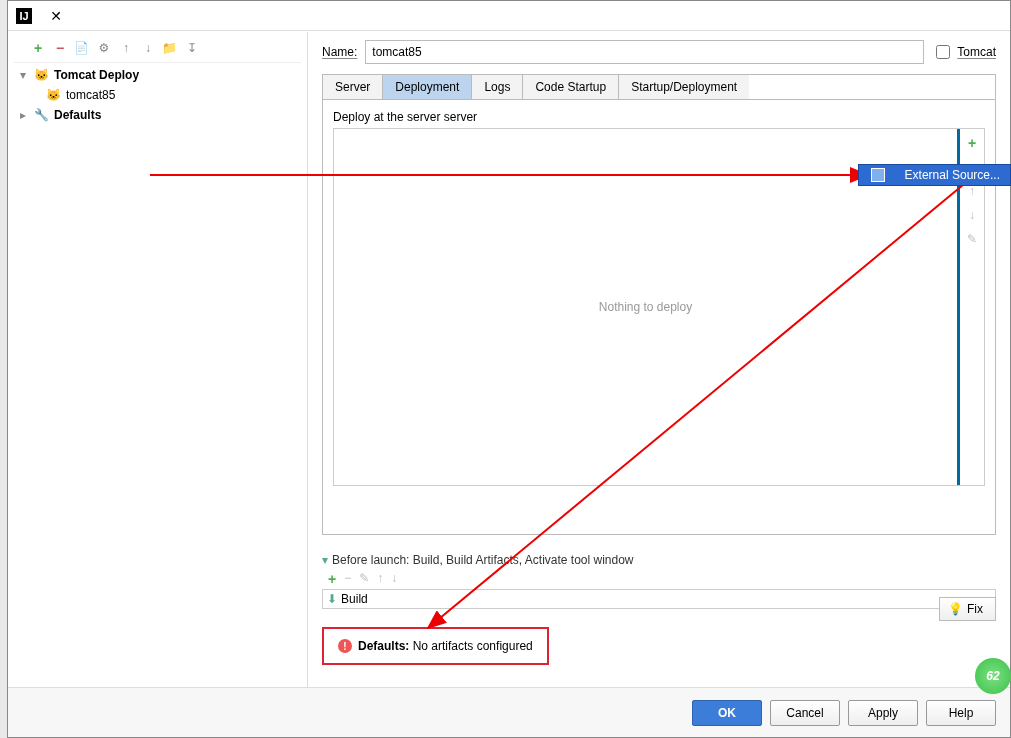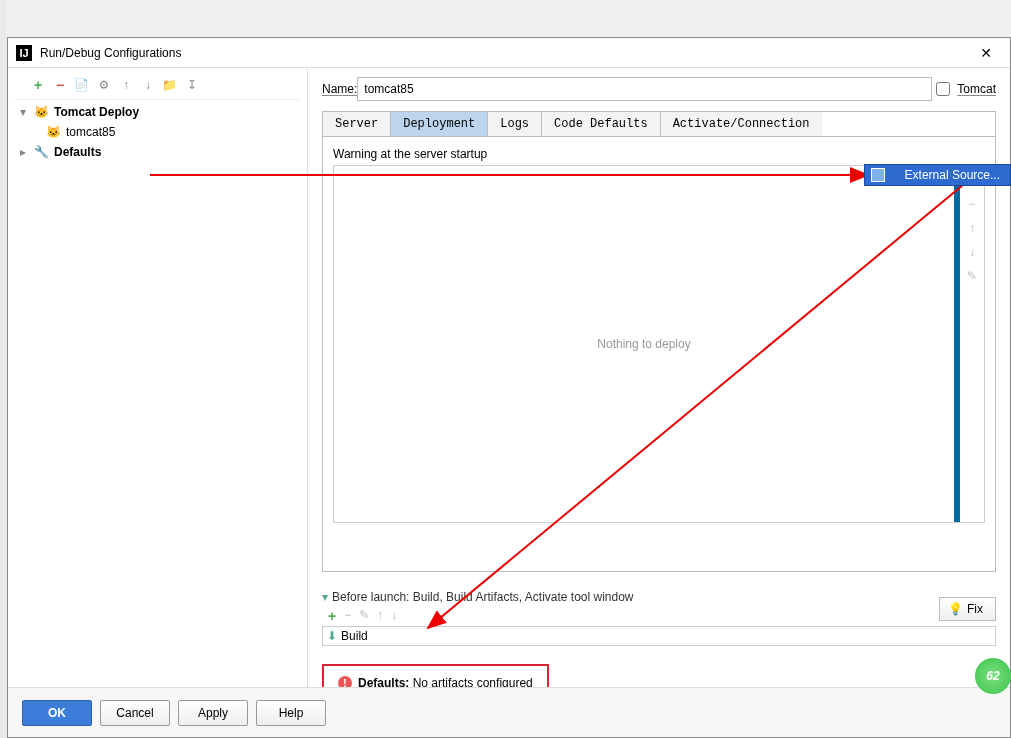--- a/index.html
+++ b/index.html
@@ -1,81 +1,80 @@
 <!DOCTYPE html>
 <html><head>
 <meta charset="utf-8">
 <style>
 * { box-sizing: border-box; font-family: "Segoe UI", Arial, sans-serif; font-size: 12px; }
 body { margin: 0; background: #f0f0f0; width: 1011px; height: 738px; position: relative; overflow: hidden;}
-.dialog { position: absolute; left: 7px; top: 0; right: 0; bottom: 0; background: #fff; border: 1px solid #888; margin-top: 37px; }
+.dialog { position: absolute; left: 7px; top: 0; right: 0; bottom: 0; background: #fff; border: 1px solid #888; }
 .titlebar { height: 30px; display: flex; align-items: center; padding: 0 8px; border-bottom: 1px solid #ddd; }
 .titlebar .ticon { width: 16px; height: 16px; background: #000; color: #fff; display: flex; align-items: center; justify-content: center; font-weight: bold; margin-right: 8px; font-size: 11px;}
 .titlebar .title { flex: 1; }
 .titlebar .close { width: 32px; text-align: center; cursor: pointer; font-size: 14px;}
 .body { display: flex; position: absolute; top: 31px; bottom: 50px; left: 0; right: 0; }
 .leftpane { width: 300px; border-right: 1px solid #ddd; display: flex; flex-direction: column; padding: 6px 0 0 0; background:#fff;}
 .toolbar-small { display: flex; gap: 6px; padding: 2px 8px 6px 22px; align-items:center;}
 .ts-item { width: 16px; height: 16px; display:flex; align-items:center; justify-content:center; color:#888;}
 .plus { color: #4caf50; font-weight: bold; font-size:14px;}
 .minus { color: #c55; font-weight: bold; font-size:14px;}
 .tree { flex:1; padding: 2px 0; border-top:1px solid #eee; margin:0 6px;}
 .tree-row { display:flex; align-items:center; padding: 2px 6px; gap:4px;}
 .tree-row.indent1 { padding-left: 32px; }
 .tree-arrow { width:10px; color:#888;}
 .tree-icon { width:16px; height:16px; display:flex; align-items:center; justify-content:center;}
 .bold { font-weight:bold; }
 .rightpane { flex:1; padding: 8px 14px 0 14px; position:relative; }
-.name-row { display:flex; align-items:center; margin-bottom:10px;}
+.name-row { display:flex; align-items:center; gap:8px; margin-bottom:10px;}
 .name-row label { text-decoration: underline; text-decoration-color:#888; text-underline-offset:2px;}
 .name-row input[type=text] { flex:1; border:1px solid #bbb; padding:4px 6px; }
 .share { display:flex; align-items:center; gap:4px;}
 .tabs { display:flex; border:1px solid #bbb; border-bottom:none;}
-.tab { padding: 5px 12px; border-right:1px solid #bbb; background:#f3f3f3; cursor:pointer;font-family:Liberation Mono, monospace;}
+.tab { padding: 5px 12px; border-right:1px solid #bbb; background:#f3f3f3; cursor:pointer;}
 .tab.active { background:#bcd4ee;}
 .tab:last-child { border-right:none; flex:0;}
 .tab-panel { border:1px solid #bbb; padding:10px 10px 8px 10px; position:relative; height:436px;}
 .deploy-label { margin-bottom:4px; display:block;}
 .deploy-box { border:1px solid #ccc; height:358px; position:relative; display:flex;}
-.deploy-list { flex:1; display:flex; align-items:center; justify-content:center; color:#999; border-right:6px solid #0369a1;}
+.deploy-list { flex:1; display:flex; align-items:center; justify-content:center; color:#999; border-right:3px solid #0369a1;}
 .deploy-sidetools { width:24px; display:flex; flex-direction:column; align-items:center; padding-top:6px; gap:8px;}
 .dsb { width:16px; height:16px; display:flex; align-items:center; justify-content:center; color:#bbb;}
 .dsb.plus { color:#4caf50; font-weight:bold; cursor:pointer;}
 .before-launch { margin-top:18px; }
 .bl-head { display:flex; align-items:center; gap:4px; color:#333;}
 .bl-head .tri { color:#5a8;}
 .bl-tools { display:flex; gap:8px; margin:4px 0 2px 6px; color:#bbb;}
 .bl-tools .plus { color:#4caf50;}
 .bl-list { border:1px solid #ccc; padding:2px 4px; background:#fff;}
 .bl-row { display:flex; align-items:center; gap:4px;}
 .checks { display:flex; gap:18px; margin-top:8px; align-items:center;}
 .warning-box { border:2px solid #d23; padding:10px 14px; display:inline-flex; align-items:center; gap:6px; margin-top:18px;}
 .warn-icon { width:14px; height:14px; border-radius:50%; background:#e55; color:#fff; display:flex; align-items:center; justify-content:center; font-size:10px; font-weight:bold;}
 .fix-btn { position:absolute; right:14px; bottom:66px; border:1px solid #bbb; background:linear-gradient(#fff,#eee); padding:4px 12px 4px 8px; display:flex; align-items:center; gap:4px; cursor:pointer;}
 .bulb { color:#f0a020;}
-.footer { position:absolute; bottom:0; left:0; right:0; height:50px; border-top:1px solid #ddd; display:flex; align-items:center; justify-content:flex-start; gap:8px; padding:0 14px; background:#f7f7f7;}
+.footer { position:absolute; bottom:0; left:0; right:0; height:50px; border-top:1px solid #ddd; display:flex; align-items:center; justify-content:flex-end; gap:8px; padding:0 14px; background:#f7f7f7;}
 .btn { border:1px solid #999; background:linear-gradient(#fff,#eee); padding:5px 0; width:70px; text-align:center; cursor:pointer; border-radius:2px;}
 .btn.primary { background:#3b7dd8; color:#fff; border-color:#2d64b0; font-weight:bold;}
-.popup { position:absolute; right:0px; top:164px; background:#2d6bd0; color:#fff; border:1px solid #174a9e; padding:3px 10px 3px 6px; display:flex; align-items:center; gap:20px; z-index:20; cursor:pointer;}
+.popup { position:absolute; right:0px; top:164px; background:#2d6bd0; color:#fff; border:1px solid #174a9e; padding:3px 10px 3px 12px; display:flex; align-items:center; gap:20px; z-index:20; cursor:pointer;}
 .popup .picon { width:14px; height:14px; background:#7fb1ee; border:1px solid #fff;}
 .green-bubble { position:absolute; right:0; bottom:44px; width:36px; height:36px; border-radius:50%; background:radial-gradient(#7be080,#3cc14a); color:#fff; display:flex; align-items:center; justify-content:center; font-weight:bold; z-index:5;font-style:italic;}
 .leftshadow { position:absolute; left:0; top:0; bottom:0; width:7px; background:#e9e9e9;}
 svg.arrow { position:absolute; pointer-events:none; z-index:15;}
 input[type=checkbox]{ width:14px; height:14px; accent-color:#2d6bd0;}
 </style>
 </head>
 <body>
 
 <div class="leftshadow"></div>
 
 <div class="dialog">
 
   <div class="titlebar">
     <div class="ticon">IJ</div>
-    <div class="title">Run/Debug Configurations</div>
     <div class="close">✕</div>
   </div>
 
   <div class="body">
     <div class="leftpane">
       <div class="toolbar-small">
         <span class="ts-item plus">+</span>
         <span class="ts-item minus">−</span>
         <span class="ts-item">📄</span>
         <span class="ts-item">⚙</span>
@@ -109,26 +108,26 @@
         <label class="share">
           <input type="checkbox" style="">
           <span>Tomcat</span>
         </label>
       </div>
 
       <div class="tabs">
         <div class="tab">Server</div>
         <div class="tab active">Deployment</div>
         <div class="tab">Logs</div>
-        <div class="tab">Code Defaults</div>
-        <div class="tab">Activate/Connection</div>
+        <div class="tab">Code Startup</div>
+        <div class="tab">Startup/Deployment</div>
       </div>
 
       <div class="tab-panel">
-        <span class="deploy-label">Warning at the server startup</span>
+        <span class="deploy-label">Deploy at the server server</span>
         <div class="deploy-box">
           <div class="deploy-list">
             <span>Nothing to deploy</span>
           </div>
           <div class="deploy-sidetools">
             <span class="dsb plus">+</span>
             <span class="dsb">−</span>
             <span class="dsb">↑</span>
             <span class="dsb">↓</span>
             <span class="dsb">✎</span>

